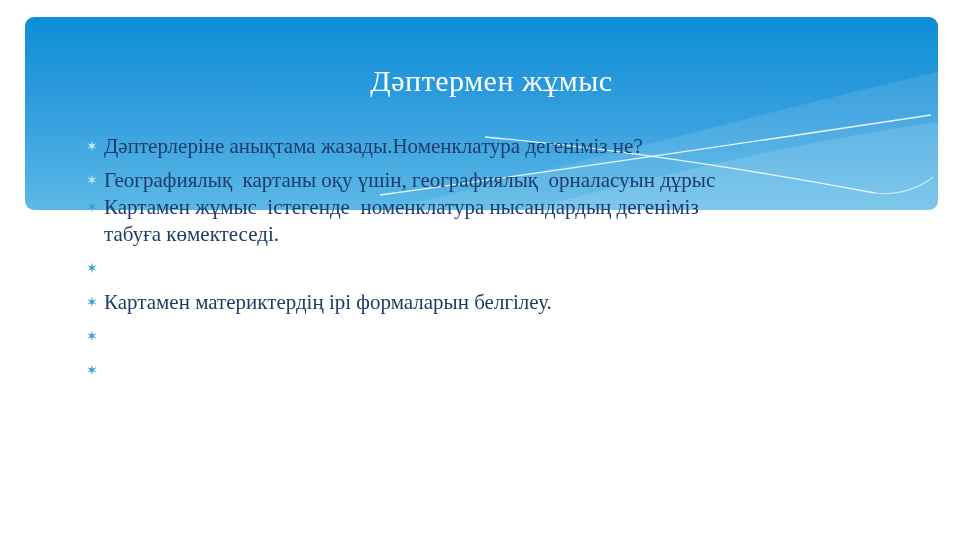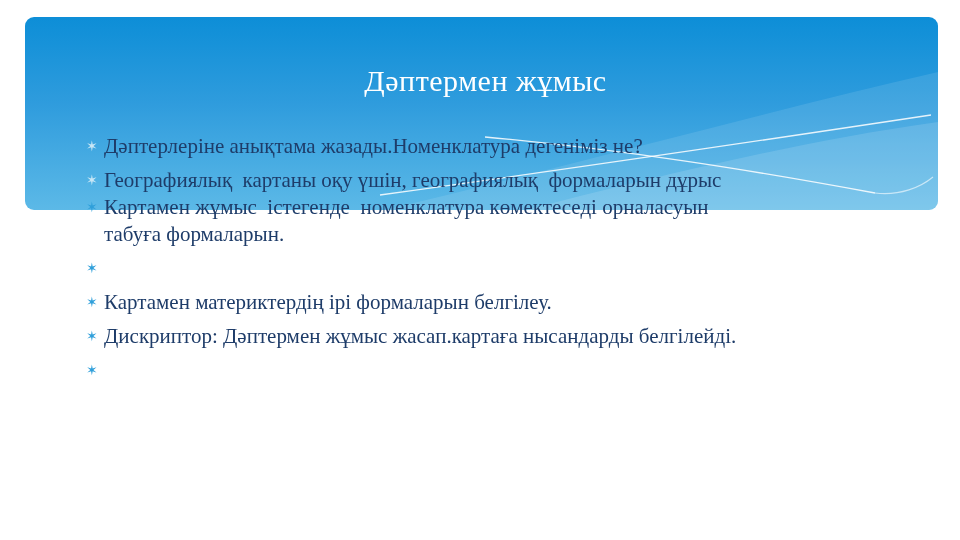--- a/index.html
+++ b/index.html
@@ -32,21 +32,21 @@
     position: absolute;
     left: 0; top: 0;
     width: 913px; height: 193px;
     display: block;
   }
 
   .title {
     position: absolute;
     margin: 0;
     top: 46px;
-    left: 4px;
+    left: 10px;
     width: 100%;
     text-align: center;
     color: #ffffff;
     font-family: "Liberation Serif", serif;
     font-weight: 400;
     font-size: 30px;
     line-height: 36px;
     letter-spacing: 0.5px;
   }
 
@@ -101,46 +101,45 @@
 
   <div class="content">
 
     <div class="row pend">
       <span class="star pale">✶</span>
       <span class="txt">Дәптерлеріне анықтама жазады.Номенклатура дегеніміз не?</span>
     </div>
 
     <div class="row">
       <span class="star pale">✶</span>
-      <span class="txt">Географиялық  картаны оқу үшін, географиялық  формаларын дұрыс</span>
+      <span class="txt">Географиялық  картаны оқу үшін, географиялық  орналасуын дұрыс</span>
     </div>
 
 
     <div class="row">
       <span class="star">✶</span>
-      <span class="txt">Картамен жұмыс  істегенде  номенклатура көмектеседі орналасуын</span>
+      <span class="txt">Картамен жұмыс  істегенде  номенклатура нысандардың дегеніміз</span>
     </div>
 
     <div class="row pend">
       <span class="star ghost"></span>
-      <span class="txt">табуға формаларын.</span>
+      <span class="txt">табуға көмектеседі.</span>
     </div>
 
     <div class="row pend">
       <span class="star">✶</span>
     </div>
 
     <div class="row pend">
       <span class="star">✶</span>
       <span class="txt">Картамен материктердің ірі формаларын белгілеу.</span>
     </div>
 
     <div class="row pend">
       <span class="star">✶</span>
-      <span class="txt">Дискриптор: Дәптермен жұмыс жасап.картаға нысандарды белгілейді.</span>
     </div>
 
     <div class="row">
       <span class="star">✶</span>
     </div>
 
   </div>
 </div>
 
 </body></html>

